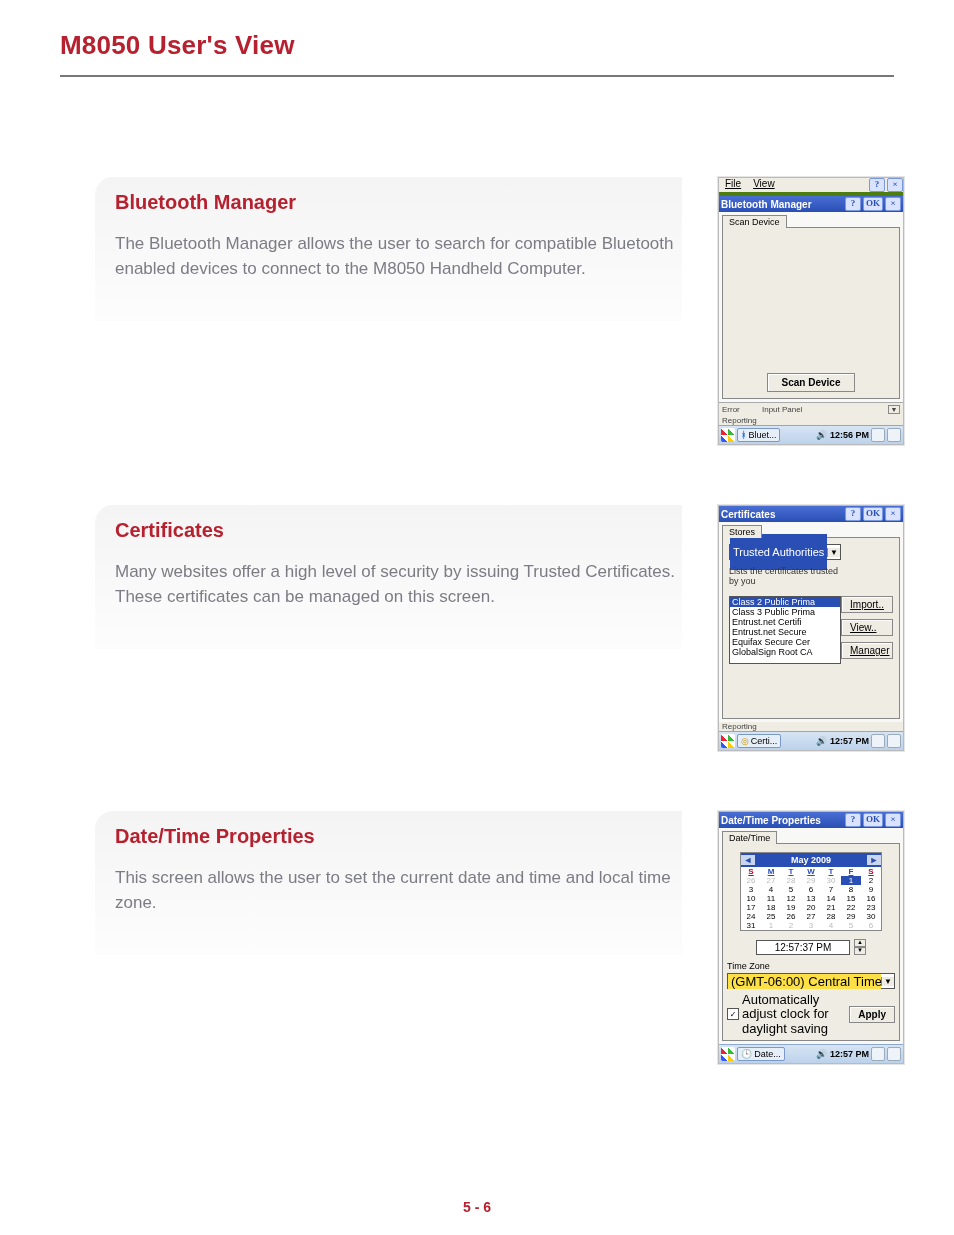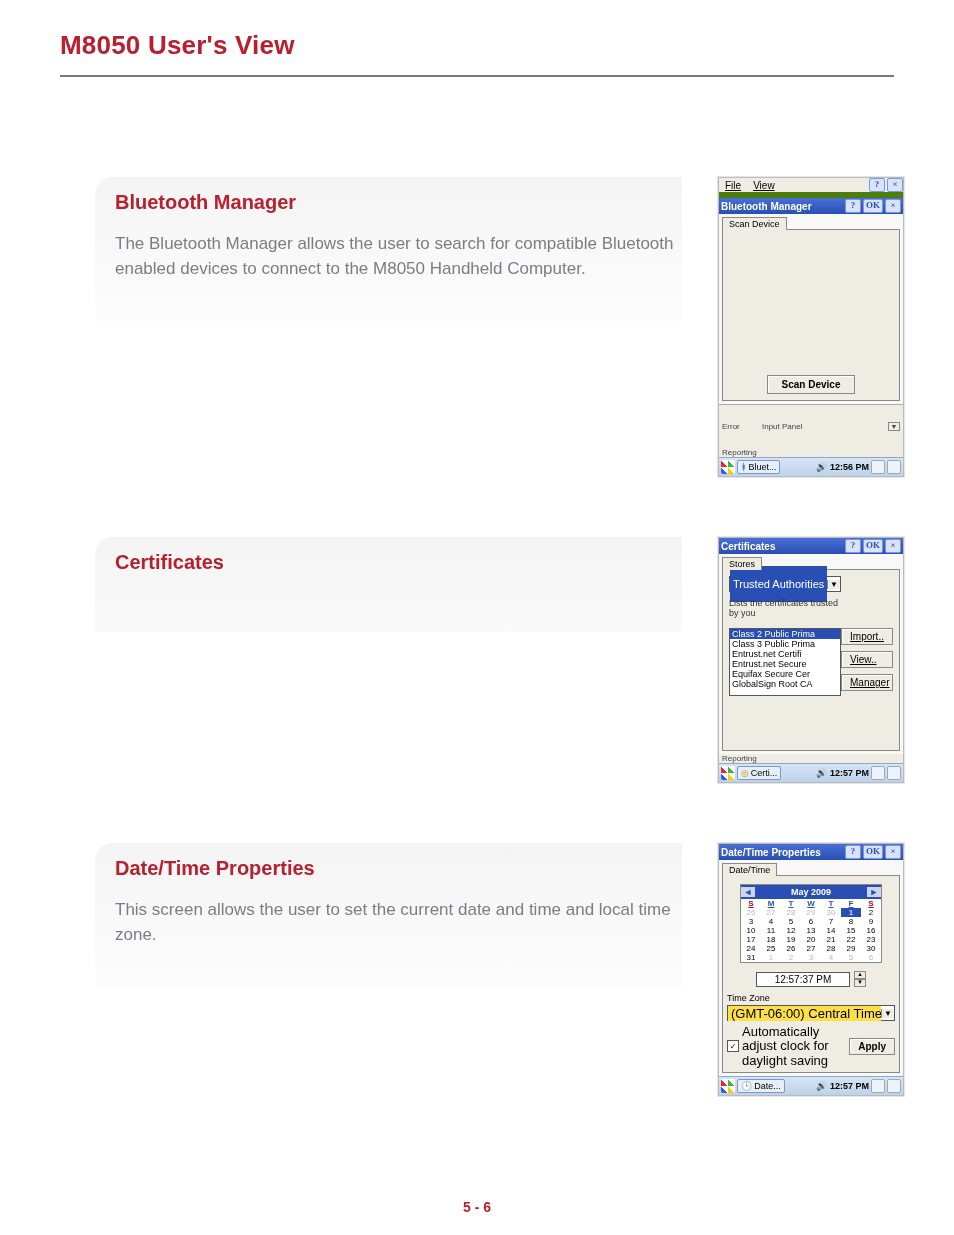--- a/index.html
+++ b/index.html
@@ -42,21 +42,21 @@
   .cal-title{flex:1;text-align:center;font-weight:bold}
   .cal-grid{display:grid;grid-template-columns:repeat(7,1fr);font-size:8px;text-align:center}
   .cal-dow{color:#2a4fb4;font-weight:bold;text-decoration:underline}
   .cal-dow.sun,.cal-dow.sat{color:#b03}
   .cal-out{color:#bbb}
   .cal-today{background:#2a4fb4;color:#fff}
   .time-row{display:flex;align-items:center;justify-content:center;gap:4px;padding:4px 0}
   .spin{display:flex;flex-direction:column}
   .spin div{width:10px;height:6px;border:1px solid #888;background:#efece3;font-size:6px;line-height:5px;text-align:center}
   .chk{width:10px;height:10px;border:1px solid #555;background:#fff;display:inline-flex;align-items:center;justify-content:center;font-size:8px;margin-right:3px}
-  .appbar{display:flex;background:#efece3;border-bottom:6px solid #4d7c0f;height:14px;align-items:center;font-size:10px}
+  .appbar{display:flex;background:#efece3;border-bottom:4px solid #4d7c0f;height:14px;font-size:10px}
   .appbar span{padding:0 6px}
   .pg-num{position:absolute;bottom:20px;left:0;right:0;text-align:center;color:#b7202e;font-size:14px;font-weight:bold}
 </style>
 </head>
 <body>
 
 <div class="page">
   <div class="hdr">
     <div class="hdr-title">M8050 User's View</div>
     <hr class="hdr-rule">
@@ -85,21 +85,21 @@
           <div class="tb-btn">?</div>
           <div class="tb-btn ok">OK</div>
           <div class="tb-btn">×</div>
         </div>
         <div class="tab">Scan Device</div>
         <div class="tab-body" style="min-height:158px;margin-top:-1px">
           <div style="position:absolute;bottom:6px;left:0;right:0;text-align:center">
             <span class="btn" style="font-weight:bold;padding:3px 14px">Scan Device</span>
           </div>
         </div>
-        <div style="background:#efece3;font-size:8px;color:#444;padding:17px 3px;display:flex;border-top:1px solid #aaa">
+        <div style="background:#efece3;font-size:8px;color:#444;padding:2px 3px;display:flex;border-top:1px solid #aaa">
           <span style="width:40px;overflow:hidden">Error</span>
           <span>Input Panel</span>
           <span style="flex:1"></span>
           <span style="border:1px solid #888;background:#efece3;width:10px;text-align:center;font-size:7px">▼</span>
         </div>
         <div style="background:#efece3;font-size:8px;color:#444;padding:0 3px"><span>Reporting</span></div>
         <div class="taskbar">
           <div class="start-flag"></div>
           <div class="task-btn">
             <span style="color:#2a6ad4;font-weight:bold">ᚼ</span>
@@ -112,20 +112,21 @@
             <div class="tray-ico"></div>
           </div>
         </div>
       </div>
     </div>
 
     <div class="section">
       <div class="text-col">
         <div class="text-col-inner">
           <div class="sec-head">Certificates</div>
+          <div class="sec-body">Many websites offer a high level of security by issuing Trusted Certificates. These certificates can be managed on this screen.</div>
         </div>
       </div>
       <div class="shot">
         <div class="titlebar">
           <span>Certificates</span>
           <span class="t-spacer"></span>
           <div class="tb-btn">?</div>
           <div class="tb-btn ok">OK</div>
           <div class="tb-btn">×</div>
         </div>

